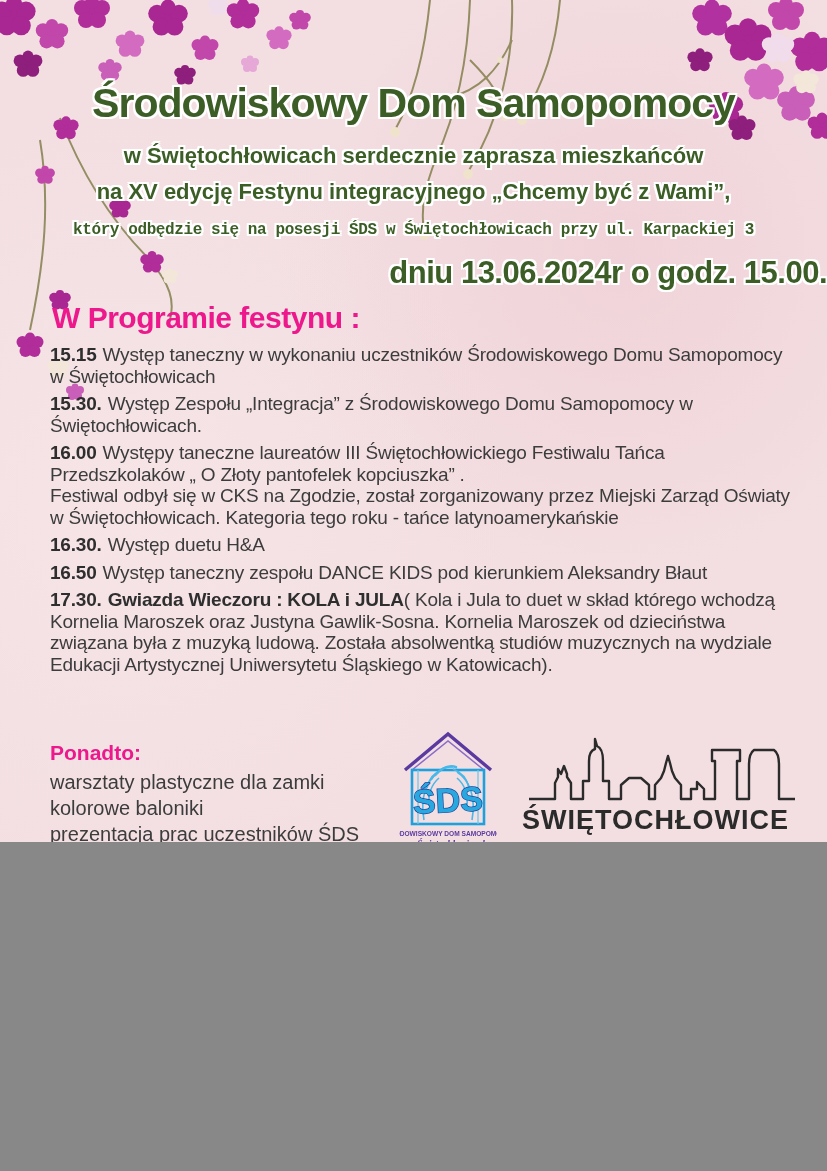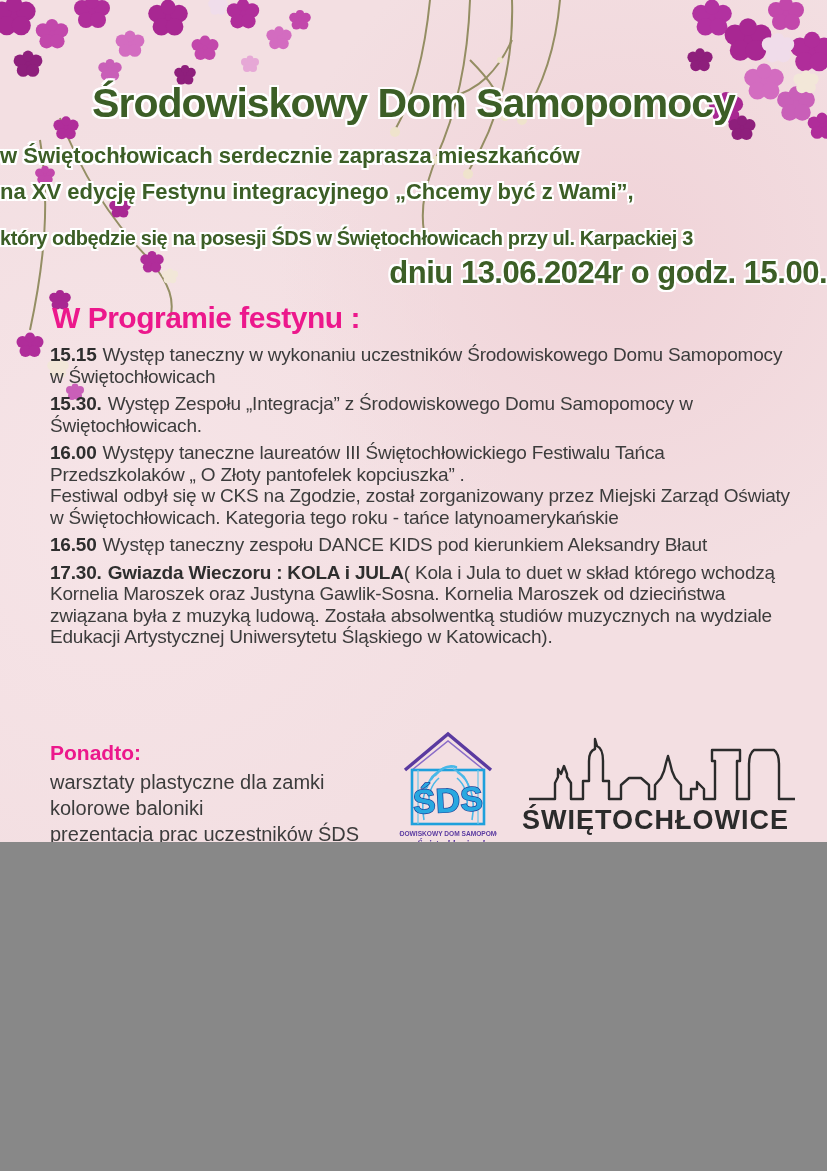--- a/index.html
+++ b/index.html
@@ -15,26 +15,26 @@
   .outline-w{
     text-shadow:-2px -2px 0 #fff,2px -2px 0 #fff,-2px 2px 0 #fff,2px 2px 0 #fff,
                 0 -2px 0 #fff,0 2px 0 #fff,-2px 0 0 #fff,2px 0 0 #fff;
   }
   .title{
     position:absolute; top:80px; left:0; width:827px; z-index:2;
     text-align:center; font-size:41px; font-weight:bold; letter-spacing:-1px;
     color:#3c5e26; white-space:nowrap;
   }
   .sub{
-    position:absolute; left:0; width:827px; z-index:2; 
+    position:absolute; left:0; width:827px; z-index:2; text-align:center;
     font-weight:bold; color:#3c5e26; white-space:nowrap;
   }
   .sub1{top:143px; font-size:22px;}
   .sub2{top:179px; font-size:22px;}
-  .sub3{top:227px; font-size:20px; letter-spacing:-0.4px;}
+  .sub3{top:221px; font-size:16px; letter-spacing:-0.4px;font-family:Liberation Mono, monospace;}
   .date{
     position:absolute; top:255px; left:0; width:827px; z-index:2; text-align:right;
     font-size:31px; font-weight:bold; color:#3c5e26; letter-spacing:-0.5px;
   }
   .prog-head{
     position:absolute; top:301px; left:52px; z-index:2;
     font-size:30px; font-weight:bold; color:#ec188c; letter-spacing:-0.5px;
   }
   .program{position:absolute; top:344px; left:50px; width:742px; z-index:2;}
   .item{margin:0 0 6px 0; font-size:19px; line-height:21.5px; color:#3c3c3c; letter-spacing:-0.2px;}
@@ -162,20 +162,23 @@
       <b>15.15</b><span>Występ taneczny w wykonaniu uczestników Środowiskowego Domu Samopomocy w  Świętochłowicach</span>
     </p>
     <p class="item">
       <b>15.30.</b><span>Występ Zespołu „Integracja” z  Środowiskowego Domu Samopomocy w Świętochłowicach.</span>
     </p>
     <p class="item">
       <b>16.00</b><span>Występy taneczne laureatów III Świętochłowickiego Festiwalu  Tańca Przedszkolaków „ O Złoty pantofelek kopciuszka” .</span>
       <span class="block">Festiwal odbył się  w CKS na Zgodzie, został zorganizowany przez Miejski Zarząd Oświaty w Świętochłowicach. Kategoria tego roku - tańce latynoamerykańskie</span>
     </p>
     <p class="item">
+      <b>16.30.</b><span>Występ duetu H&amp;A</span>
+    </p>
+    <p class="item">
       <b>16.50</b><span>Występ taneczny zespołu DANCE KIDS pod kierunkiem Aleksandry Błaut</span>
     </p>
     <p class="item">
       <b>17.30.</b><span class="lead">Gwiazda Wieczoru : KOLA i JULA</span><span>( Kola i Jula to duet w skład którego wchodzą Kornelia Maroszek oraz Justyna Gawlik-Sosna. Kornelia Maroszek od dzieciństwa związana była z muzyką ludową. Została absolwentką studiów muzycznych na wydziale Edukacji Artystycznej Uniwersytetu Śląskiego w Katowicach).</span>
     </p>
   </div>
 
   <div class="extras">
     <div class="extras-head">Ponadto:</div>
     <div class="extras-item">warsztaty plastyczne dla zamki</div>

